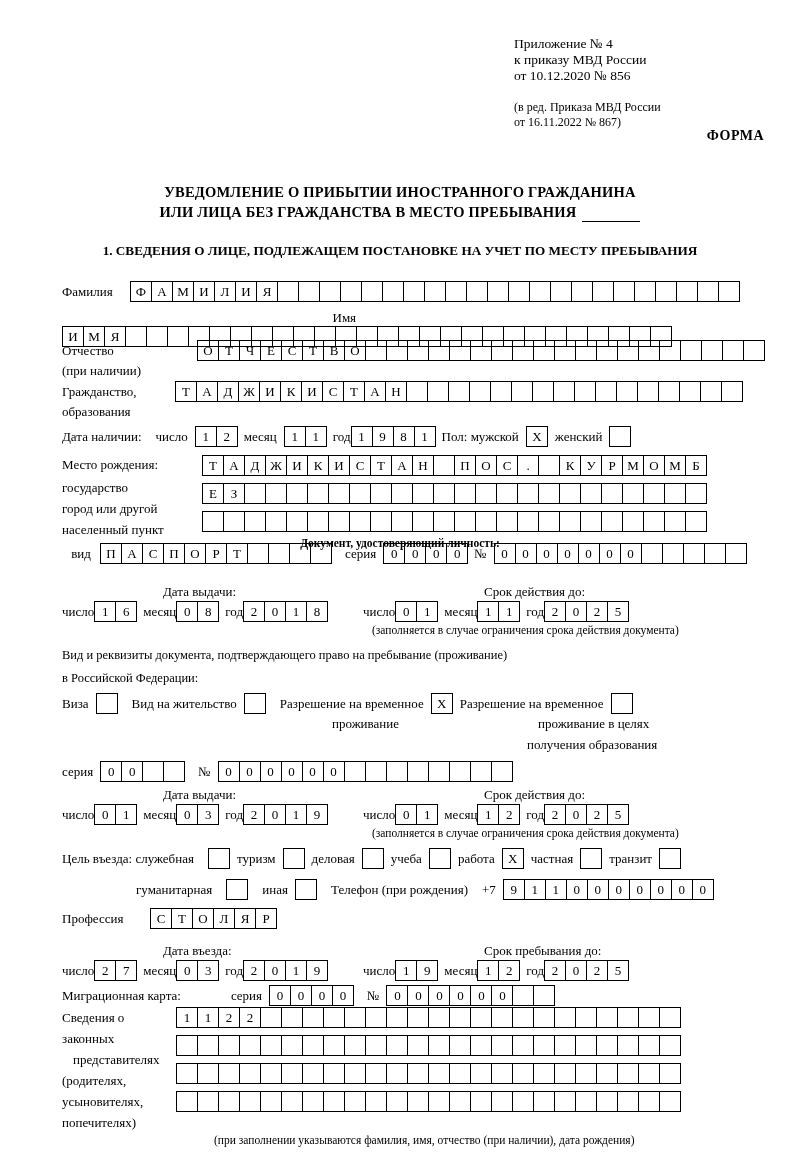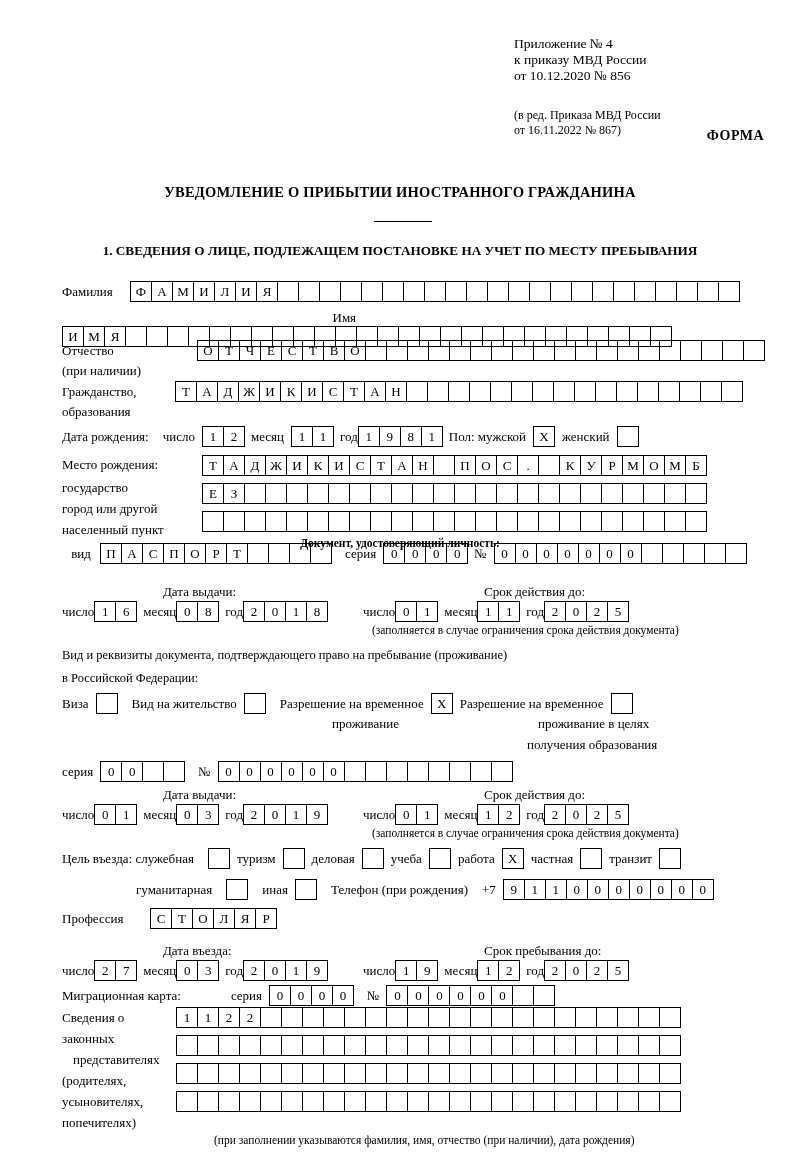--- a/index.html
+++ b/index.html
@@ -6,21 +6,21 @@
   body{
     width:800px;height:1163px;position:relative;
     font-family:"Liberation Serif", serif;
     color:#000;
     font-size:13px;
   }
   .page{position:relative;width:800px;height:1163px;padding:0;box-sizing:border-box;}
 
   
   .hdr{position:absolute;right:36px;top:36px;width:250px;text-align:left;font-size:13.5px;line-height:16px;}
-  .hdr .small{font-size:12px;line-height:15px;margin-top:24px;}
+  .hdr .small{font-size:12px;line-height:15px;margin-top:16px;}
   .forma{position:absolute;right:36px;top:128px;font-weight:bold;font-size:14px;letter-spacing:.5px;}
 
   .title{position:absolute;left:0;right:0;top:182px;text-align:center;font-weight:bold;font-size:14.5px;line-height:20px;letter-spacing:.2px;}
   .title .ul{display:inline-block;border-bottom:1px solid #000;width:58px;height:14px;vertical-align:bottom;margin-left:6px;}
 
   .section1{position:absolute;left:0;right:0;top:243px;text-align:center;font-weight:bold;font-size:13.2px;}
 
   
   .row{position:absolute;display:flex;align-items:center;}
   .lbl{font-size:13px;white-space:nowrap;}
@@ -50,21 +50,21 @@
     <div>Приложение № 4</div>
     <div>к приказу МВД России</div>
     <div>от 10.12.2020 № 856</div>
     <div class="small">(в ред. Приказа МВД России</div>
     <div class="small" style="margin-top:0">от 16.11.2022 № 867)</div>
   </div>
   <div class="forma">ФОРМА</div>
 
   <div class="title">
     <span>УВЕДОМЛЕНИЕ О ПРИБЫТИИ ИНОСТРАННОГО ГРАЖДАНИНА</span><br>
-    <span class="ul"></span>
+    <span>ИЛИ ЛИЦА БЕЗ ГРАЖДАНСТВА В МЕСТО ПРЕБЫВАНИЯ</span><span class="ul"></span>
   </div>
 
   <div class="section1">1. СВЕДЕНИЯ О ЛИЦЕ, ПОДЛЕЖАЩЕМ ПОСТАНОВКЕ НА УЧЕТ ПО МЕСТУ ПРЕБЫВАНИЯ</div>
 
   <div class="row" style="left:62px;top:281px;">
     <span class="lbl" style="width:68px">Фамилия</span>
     <span class="boxes" id="surname-boxes">
         <span class="bx">Ф</span>
         <span class="bx">А</span>
         <span class="bx">М</span>
@@ -194,21 +194,21 @@
         <span class="bx"></span>
         <span class="bx"></span>
         <span class="bx"></span>
         <span class="bx"></span>
         <span class="bx"></span>
       </span>
   </div>
   <div class="lbl" style="position:absolute;left:62px;top:404px;">образования</div>
 
   <div class="row" style="left:62px;top:426px;">
-    <span class="lbl">Дата рождения:</span>
+    <span class="lbl">Дата наличии:</span>
     <span class="gap2"></span>
     <span class="lbl">число</span>
     <span class="gap"></span>
     <span class="boxes" id="bday">
         <span class="bx">1</span>
         <span class="bx">2</span>
       </span>
     <span class="gap"></span>
     <span class="lbl">месяц</span>
     <span class="gap"></span>

